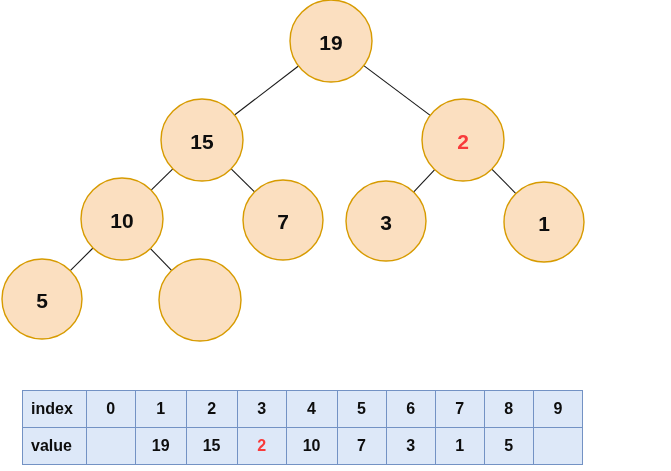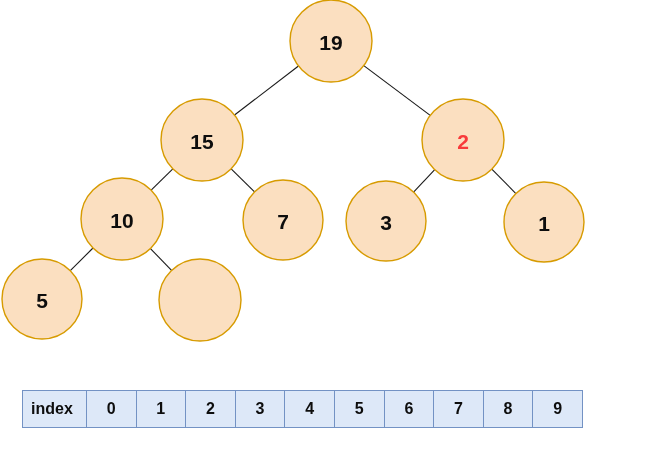--- a/index.html
+++ b/index.html
@@ -147,16 +147,29 @@
           <td class="cell">1</td>
           <td class="cell">2</td>
           <td class="cell">3</td>
           <td class="cell">4</td>
           <td class="cell">5</td>
           <td class="cell">6</td>
           <td class="cell">7</td>
           <td class="cell">8</td>
           <td class="cell">9</td>
         </tr>
+      <tr id="value-row">
+        <td class="row-head">value</td>
+      <td class="cell"></td>
+          <td class="cell">19</td>
+          <td class="cell">15</td>
+          <td class="cell red">2</td>
+          <td class="cell">10</td>
+          <td class="cell">7</td>
+          <td class="cell">3</td>
+          <td class="cell">1</td>
+          <td class="cell">5</td>
+          <td class="cell"></td>
+        </tr>
     </tbody>
   </table>
 
 </div>
 
 </body></html>

